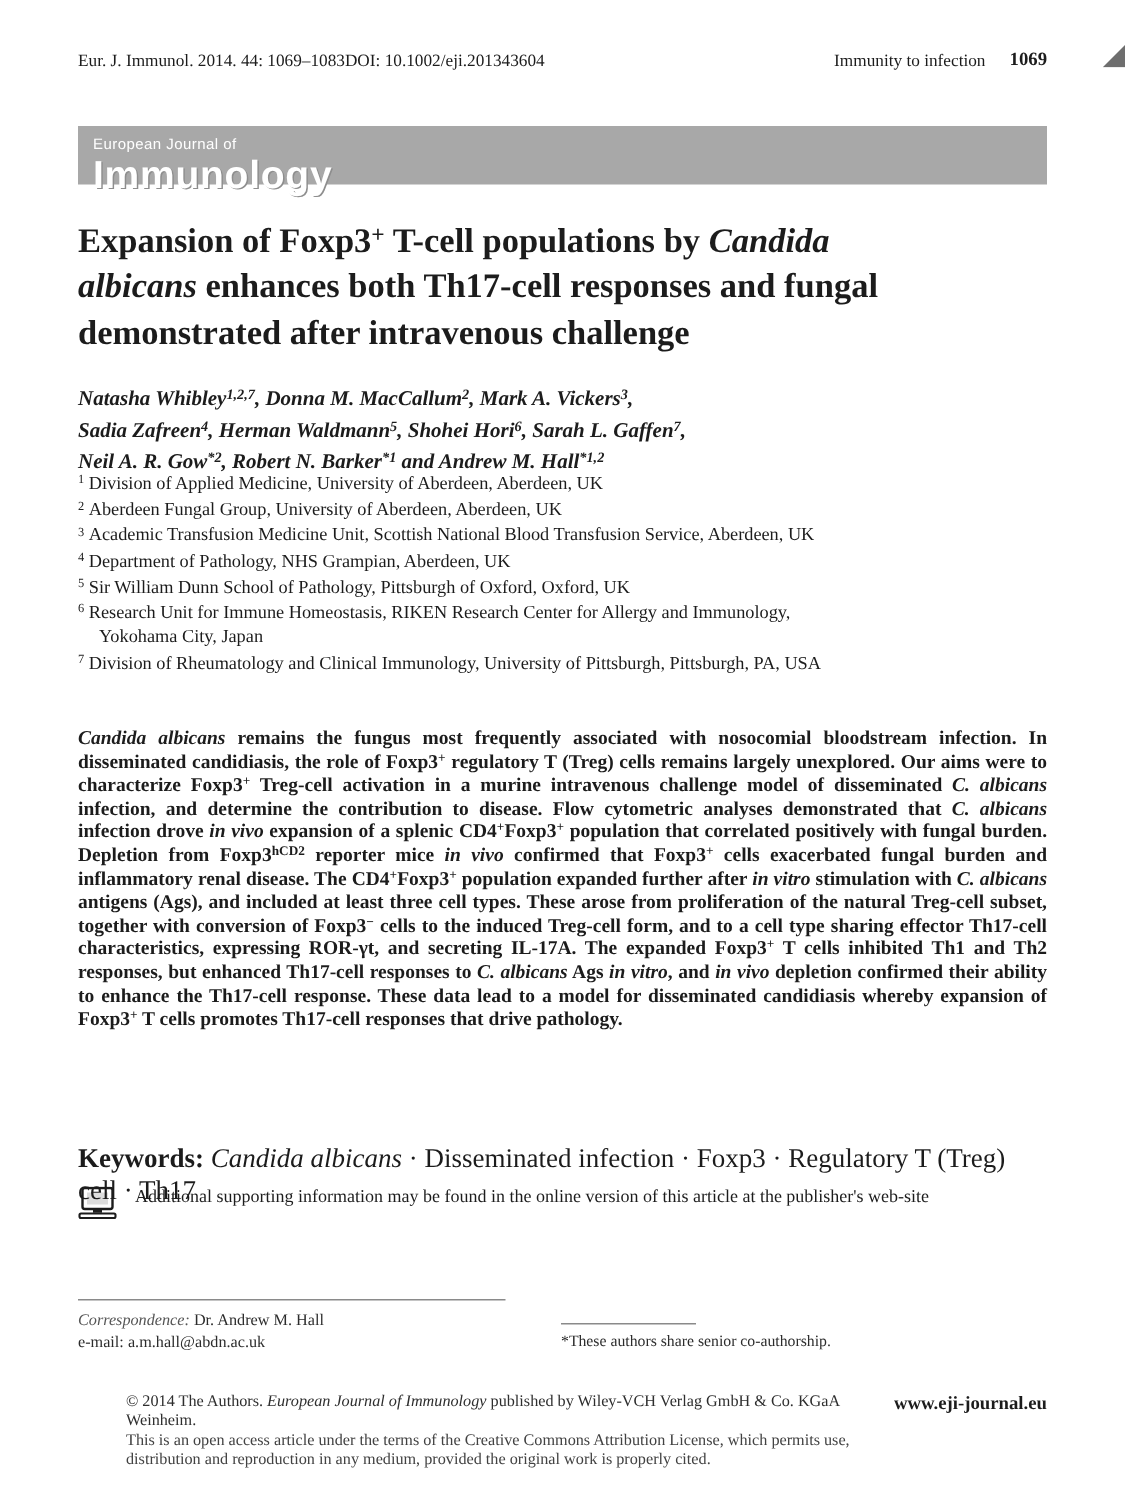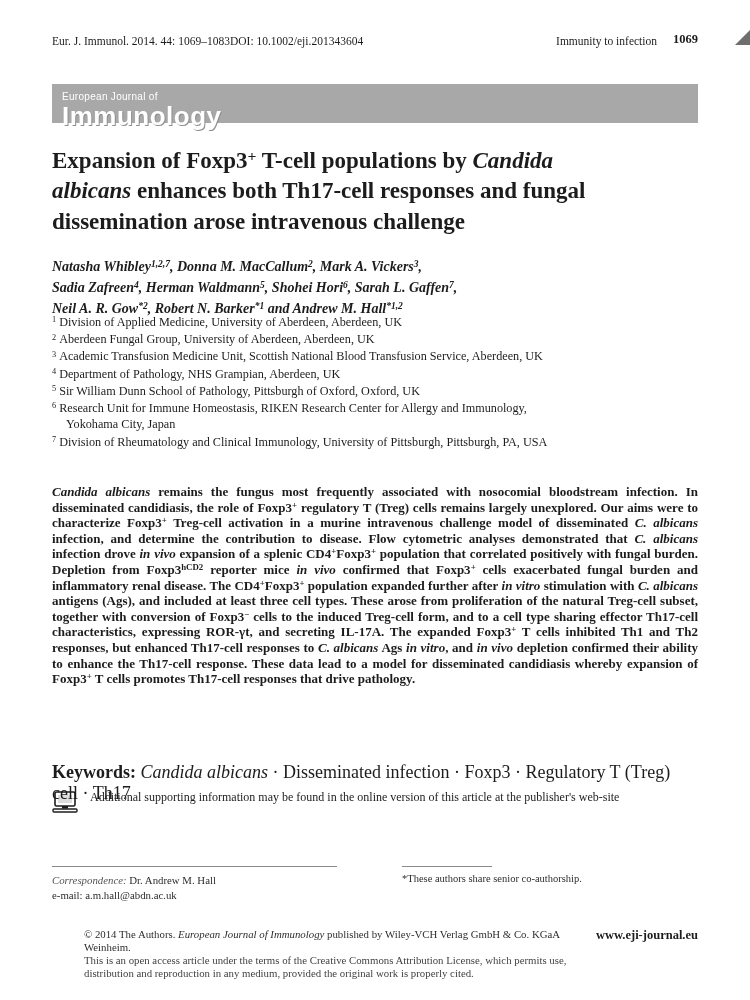--- a/index.html
+++ b/index.html
@@ -71,24 +71,23 @@
     position:absolute; top:790px; left:52px; width:640px;
     display:flex; gap:12px; align-items:flex-start;
     font-size:12px; line-height:1.3;
   }
   .supporting .txt { max-width:560px; }
   .pc-icon { flex:0 0 auto; margin-top:1px; }
   
   .footnotes {
     position:absolute; top:866px; left:52px; right:52px;
     display:flex;
-    gap:28px;
   }
   .fn-left { width:322px; }
-  .fn-right { width:230px; }
+  .fn-right { width:230px;margin-top:16px; }
   .fn-rule { border-top:1px solid #8a8a8a; height:0; margin-bottom:6px; }
   .fn-left .fn-rule { width:285px; }
   .fn-right .fn-rule { width:90px; }
   .fn-left { font-size:10.8px; color:#2c2c2c; line-height:1.4; }
   .fn-label { font-style:italic; color:#555; }
   .fn-right { font-size:10.5px; color:#2c2c2c; }
   
   .bottom {
     position:absolute; top:928px; left:52px; right:52px;
     display:flex; justify-content:space-between; align-items:flex-start;margin-left:32px;
@@ -114,21 +113,21 @@
       <span class="pageno">1069</span>
     </span>
   </div>
   <div class="corner-flag"></div>
 
   <div class="logo-band">
     <div class="l1">European Journal of</div>
     <div class="l2">Immunology</div>
   </div>
 
-  <h1 class="title"><span>Expansion of Foxp3</span><span class="rs-sup">+</span><span> T-cell populations by </span><span class="rs-i">Candida</span><br><span class="rs-i">albicans</span><span> enhances both Th17-cell responses and fungal</span><br><span>dissemination arose intravenous challenge</span></h1>
+  <h1 class="title"><span>Expansion of Foxp3</span><span class="rs-sup">+</span><span> T-cell populations by </span><span class="rs-i">Candida</span><br><span class="rs-i">albicans</span><span> enhances both Th17-cell responses and fungal</span><br><span>demonstrated after intravenous challenge</span></h1>
 
   <div class="authors"><span>Natasha Whibley</span><span class="rs-sup">1,2,7</span><span>, Donna M. MacCallum</span><span class="rs-sup">2</span><span>, Mark A. Vickers</span><span class="rs-sup">3</span><span>,</span><br><span>Sadia Zafreen</span><span class="rs-sup">4</span><span>, Herman Waldmann</span><span class="rs-sup">5</span><span>, Shohei Hori</span><span class="rs-sup">6</span><span>, Sarah L. Gaffen</span><span class="rs-sup">7</span><span>,</span><br><span>Neil A. R. Gow</span><span class="rs-sup">*2</span><span>, Robert N. Barker</span><span class="rs-sup">*1</span><span> and Andrew M. Hall</span><span class="rs-sup">*1,2</span></div>
 
   <div class="affiliations">
     <div class="aff"><span class="aff-num">1</span><span>Division of Applied Medicine, University of Aberdeen, Aberdeen, UK</span></div>
     <div class="aff"><span class="aff-num">2</span><span>Aberdeen Fungal Group, University of Aberdeen, Aberdeen, UK</span></div>
     <div class="aff"><span class="aff-num">3</span><span>Academic Transfusion Medicine Unit, Scottish National Blood Transfusion Service, Aberdeen, UK</span></div>
     <div class="aff"><span class="aff-num">4</span><span>Department of Pathology, NHS Grampian, Aberdeen, UK</span></div>
     <div class="aff"><span class="aff-num">5</span><span>Sir William Dunn School of Pathology, Pittsburgh of Oxford, Oxford, UK</span></div>
     <div class="aff"><span class="aff-num">6</span><span>Research Unit for Immune Homeostasis, RIKEN Research Center for Allergy and Immunology, Yokohama City, Japan</span></div>

